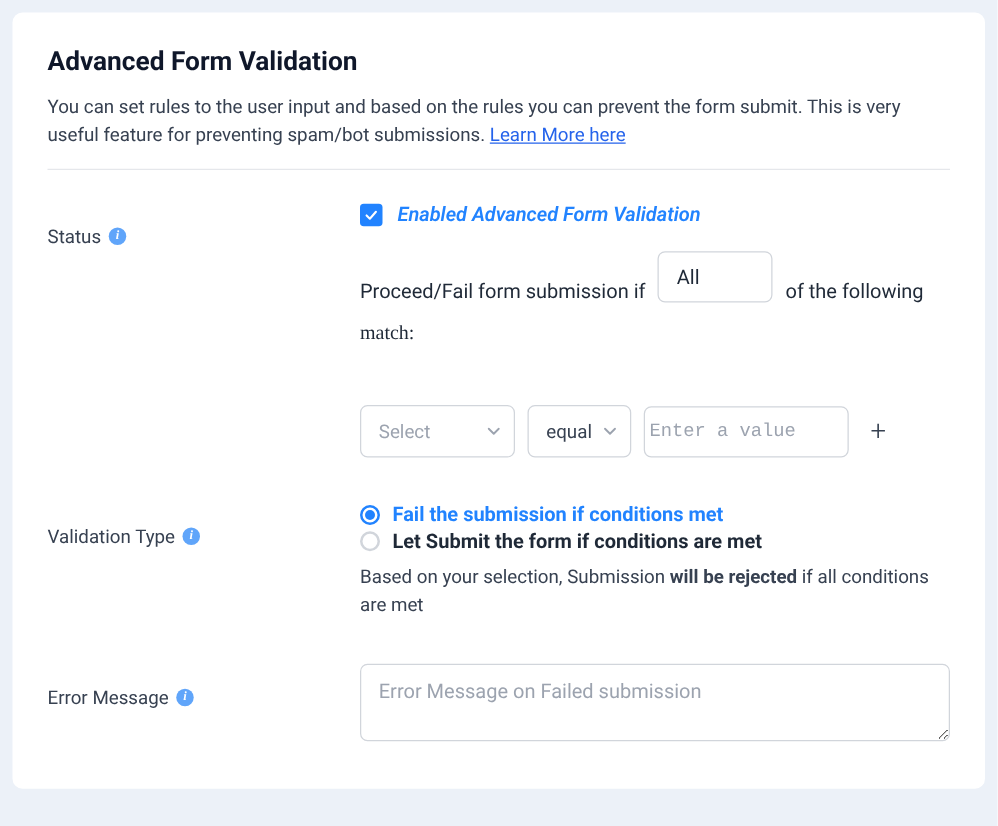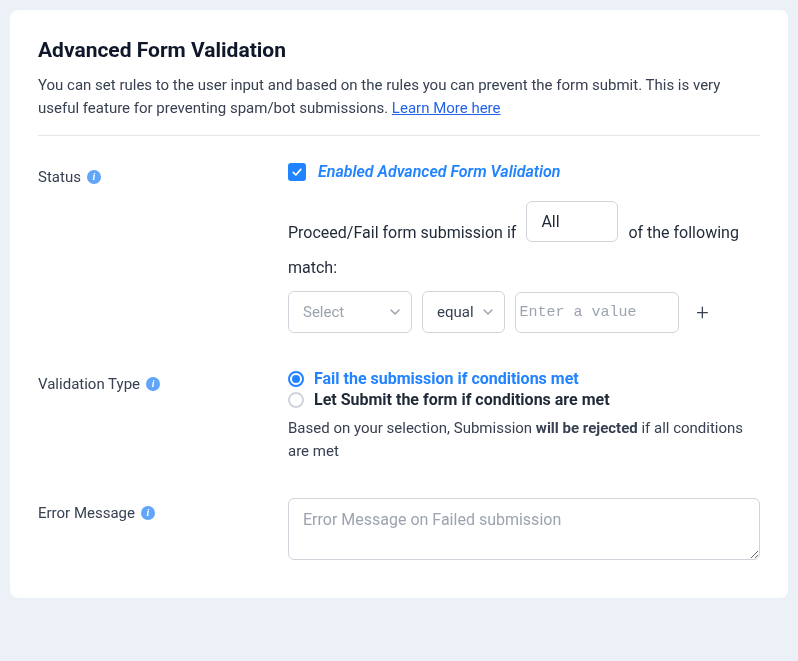--- a/index.html
+++ b/index.html
@@ -46,20 +46,21 @@
     .row:last-child { margin-bottom: 0; }
     .label-col {
       width: 250px;
       flex-shrink: 0;
       padding-top: 6px;
       display: flex;
       align-items: center;
       gap: 6px;
       color: #374151;
       font-size: 15px;
+      margin-top: 12px;
     }
     .content-col {
       flex: 1;
     }
     .info-icon {
       display: inline-flex;
       align-items: center;
       justify-content: center;
       width: 14px;
       height: 14px;
@@ -240,21 +241,21 @@
         <span class="checkbox-label">Enabled Advanced Form Validation</span>
       </div>
 
       <div class="sentence">
         <span>Proceed/Fail form submission if</span>
         <div class="inline-select">
           <span>All</span>
         </div>
         <span>of the following</span>
       </div>
-      <div class="sentence" style="margin-top:-6px; margin-bottom: 14px;">
+      <div class="sentence" style="margin-top:-6px; margin-bottom: 48px; font-family: Liberation Serif, serif;">
         <span>match:</span>
       </div>
 
       <div class="controls-row">
         <div class="select-box select-wide">
           <span>Select</span>
           <span class="chevron">
               <svg viewBox="0 0 12 12">
                 <path d="M2 4 L6 8 L10 4" stroke="currentColor" stroke-width="1.5" fill="none" stroke-linecap="round" stroke-linejoin="round"></path>
               </svg>

